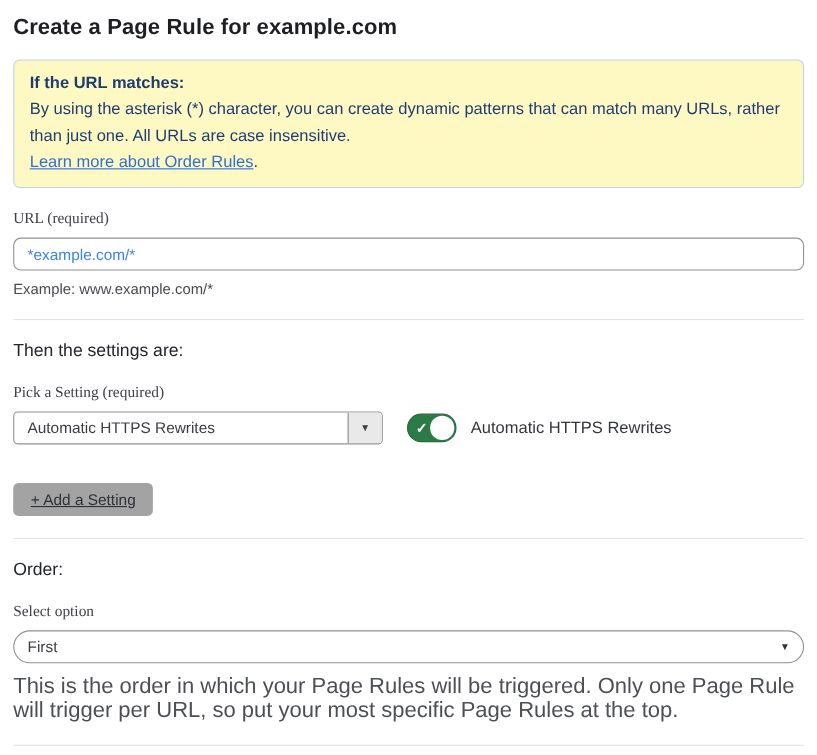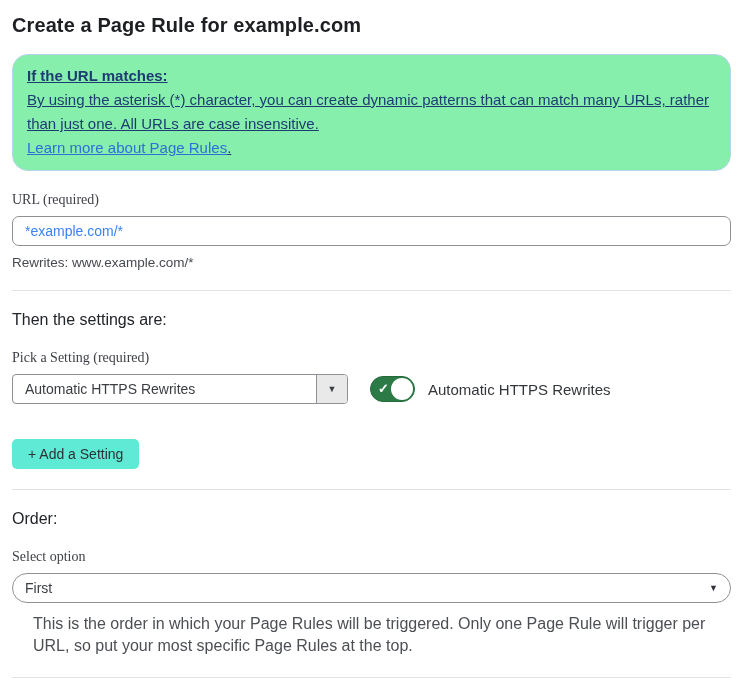--- a/index.html
+++ b/index.html
@@ -16,29 +16,28 @@
   .page-title {
     font-size: 20px;
     font-weight: bold;
     color: #1d1f23;
     letter-spacing: 0.1px;
     margin: 4px 0 17px 0;
   }
 
   
   .info-box {
-    background: #86efac;
+    background: #fef9c3;
     border: 1px solid #b9d3ee;
-    border-radius: 16px;
+    border-radius: 6px;
     padding: 9px 14px 10px 14px;
     color: #1e3c72;
     font-size: 15px;
     line-height: 24px;
     margin-bottom: 21px;
-    text-decoration: underline;
   }
   .info-box .info-heading { font-weight: bold; }
   .info-box a {
     color: #2f6fd6;
     text-decoration: underline;
     cursor: pointer;
   }
 
   .field-label {
     font-size: 14px;
@@ -153,21 +152,21 @@
     align-items: center;
     justify-content: center;
     height: 30px;
     border: none;
     border-radius: 5px;
     font-family: "Liberation Sans", sans-serif;
     font-size: 14px;
     cursor: pointer;
     padding: 0 16px;
   }
-  .btn-gray { background: #5eead4; color: #2e3136; }
+  .btn-gray { background: #a3a3a3; color: #2e3136; text-decoration: underline; }
   .add-setting-btn { margin-top: 35px; }
 
   
   .order-select {
     position: relative;
     display: flex;
     align-items: center;
     width: 719px;
     height: 30px;
     border: 1px solid #8e9196;
@@ -178,45 +177,44 @@
     color: #3a3d42;
     cursor: pointer;
   }
   .order-select .select-arrow {
     position: absolute;
     right: 12px;
     font-size: 9px;
     color: #2f3237;
   }
   .order-helper {
-    font-size: 16px;
+    font-size: 20px;
     line-height: 22px;
     color: #4c4f54;
     margin-top: 10px;
-    margin-left: 21px;
   }
   .section-label { margin-top: 1px; }
 </style>
 </head>
 <body>
 
 <div class="container">
 
   <h1 class="page-title">Create a Page Rule for example.com</h1>
 
   <div class="info-box">
     <div class="info-heading">If the URL matches:</div>
     <div><span>By using the asterisk (*) character, you can create dynamic patterns that can match many URLs, rather than just one. All URLs are case insensitive.</span><br>
-      <a>Learn more about Page Rules</a><span>.</span>
+      <a>Learn more about Order Rules</a><span>.</span>
     </div>
   </div>
 
   <div class="field-label">URL (required)</div>
   <input class="text-input" type="text" value="*example.com/*" style="">
-  <div class="helper-text">Rewrites: www.example.com/*</div>
+  <div class="helper-text">Example: www.example.com/*</div>
 
   <hr class="divider">
 
   <div class="section-heading">Then the settings are:</div>
 
   <div class="field-label section-label">Pick a Setting (required)</div>
 
   <div class="setting-row">
     <div class="setting-select">
       <div class="select-value">Automatic HTTPS Rewrites</div>

